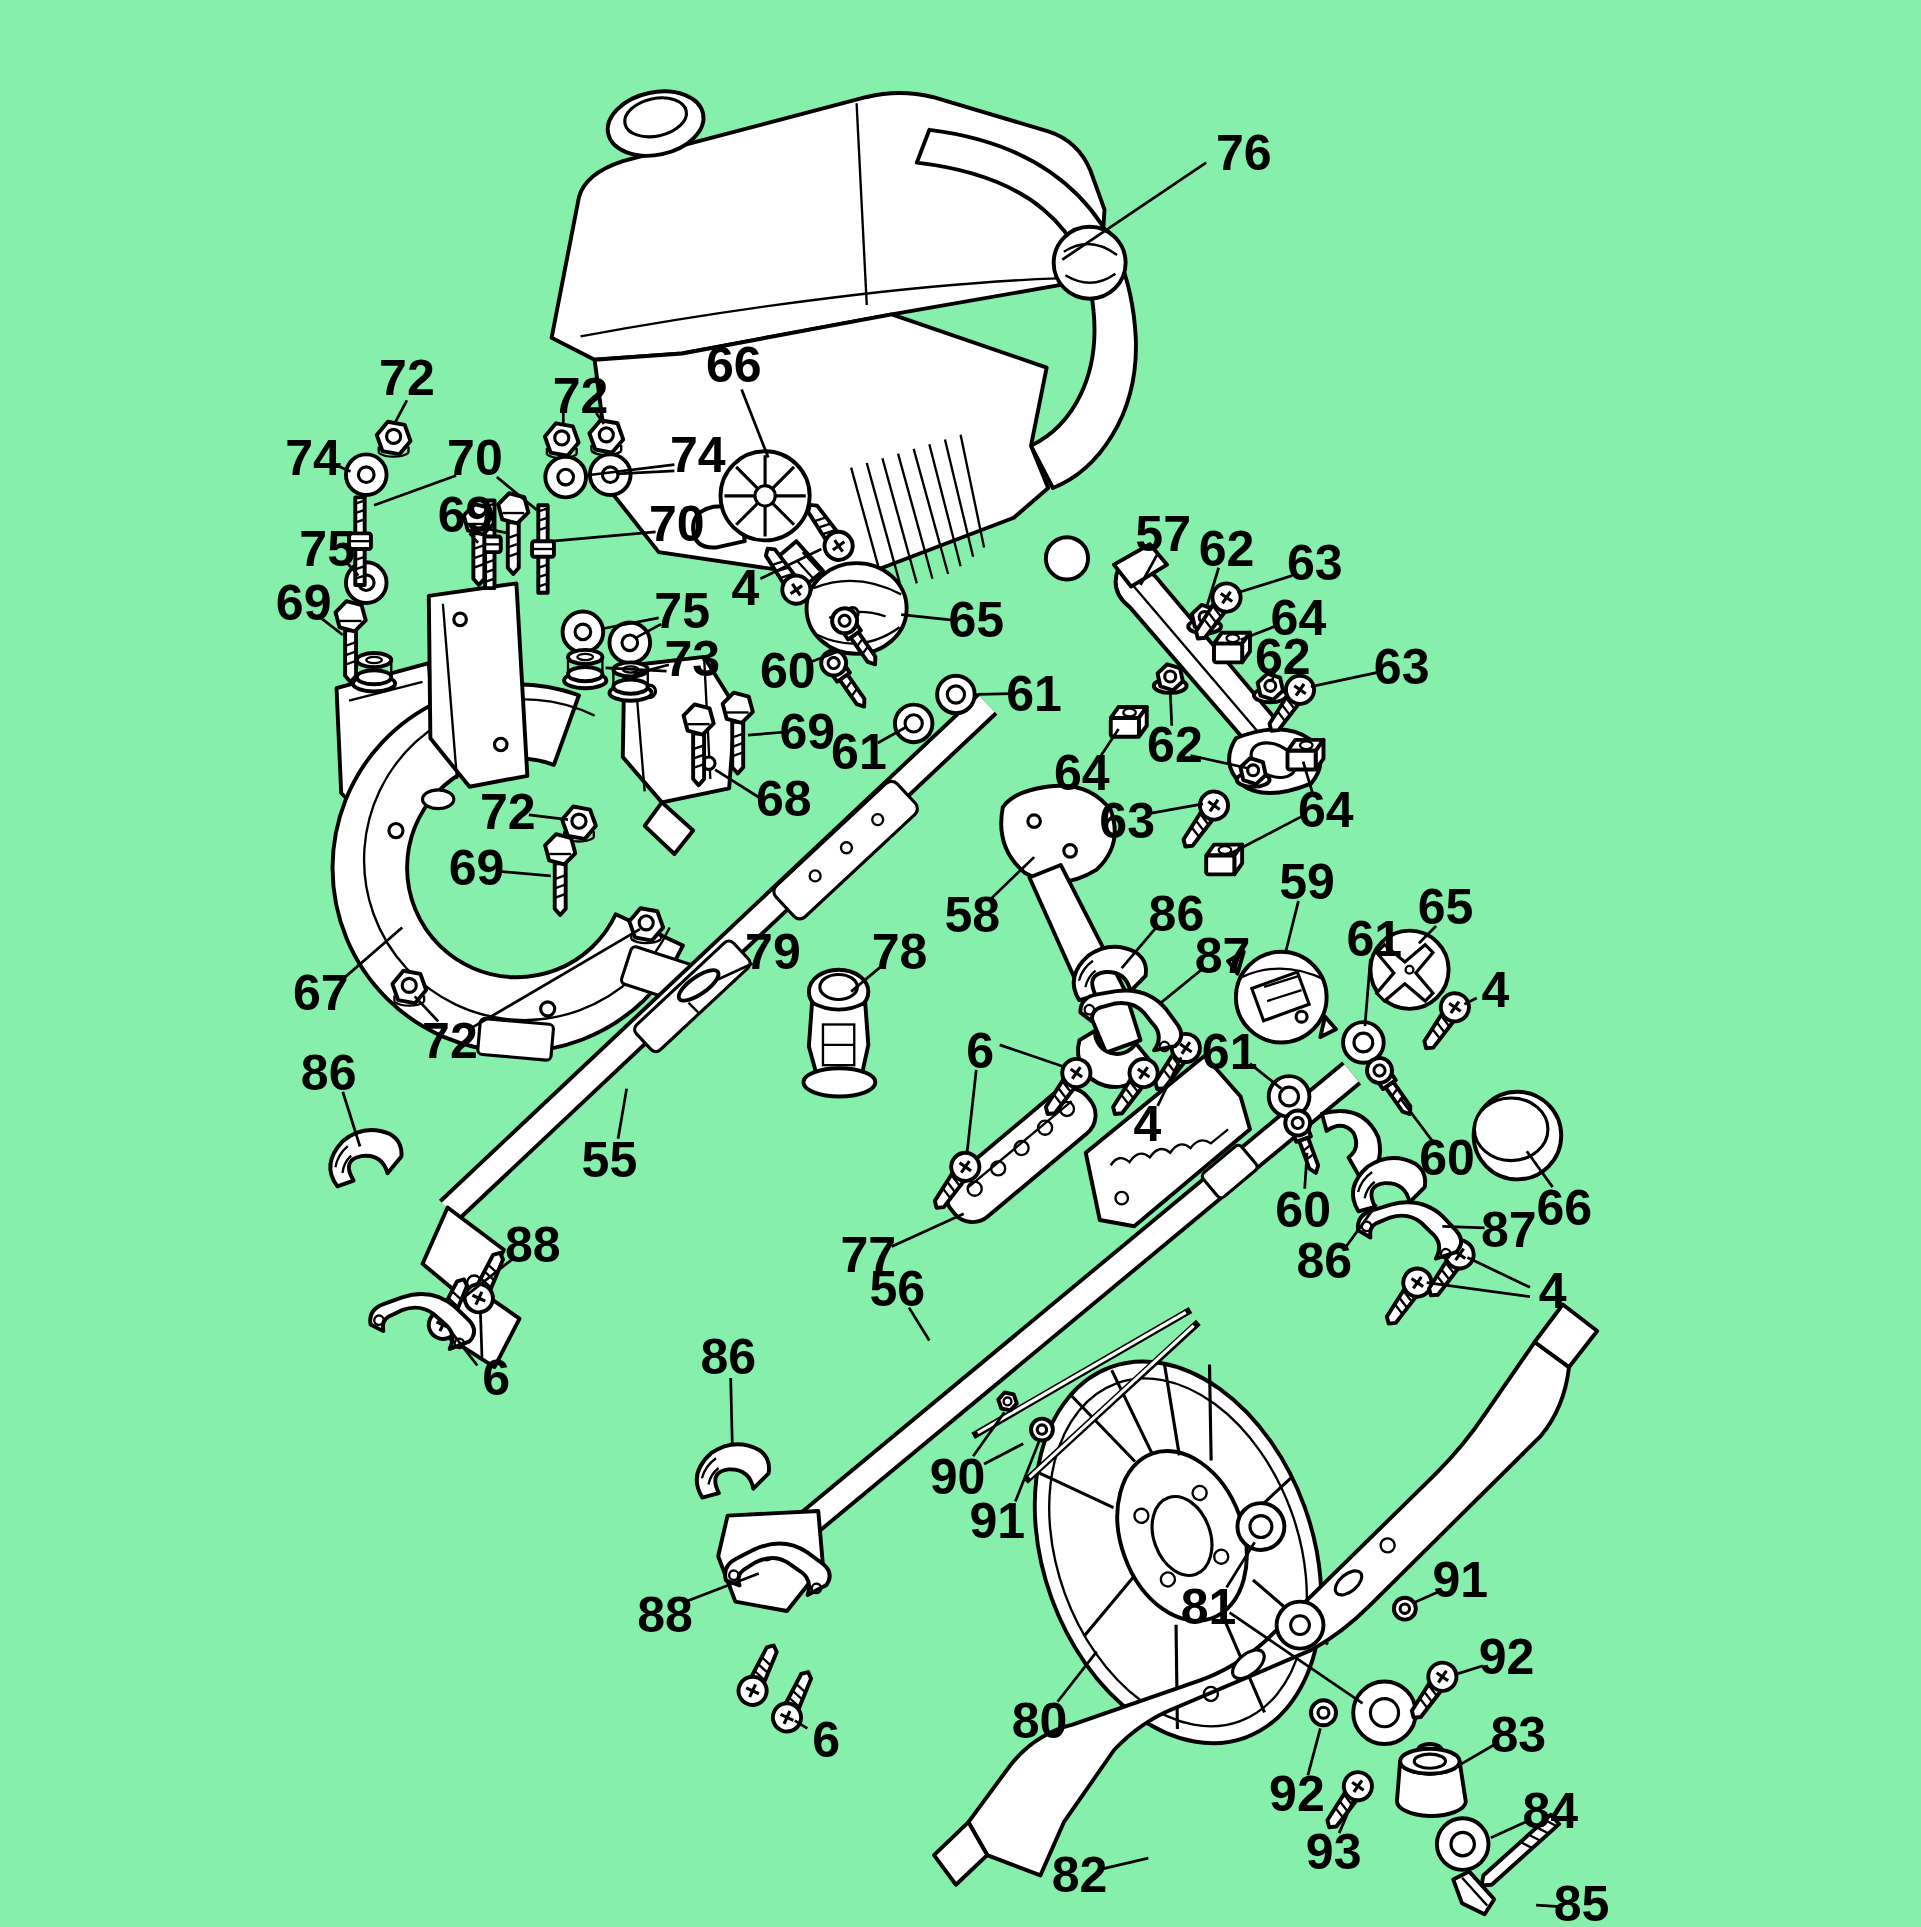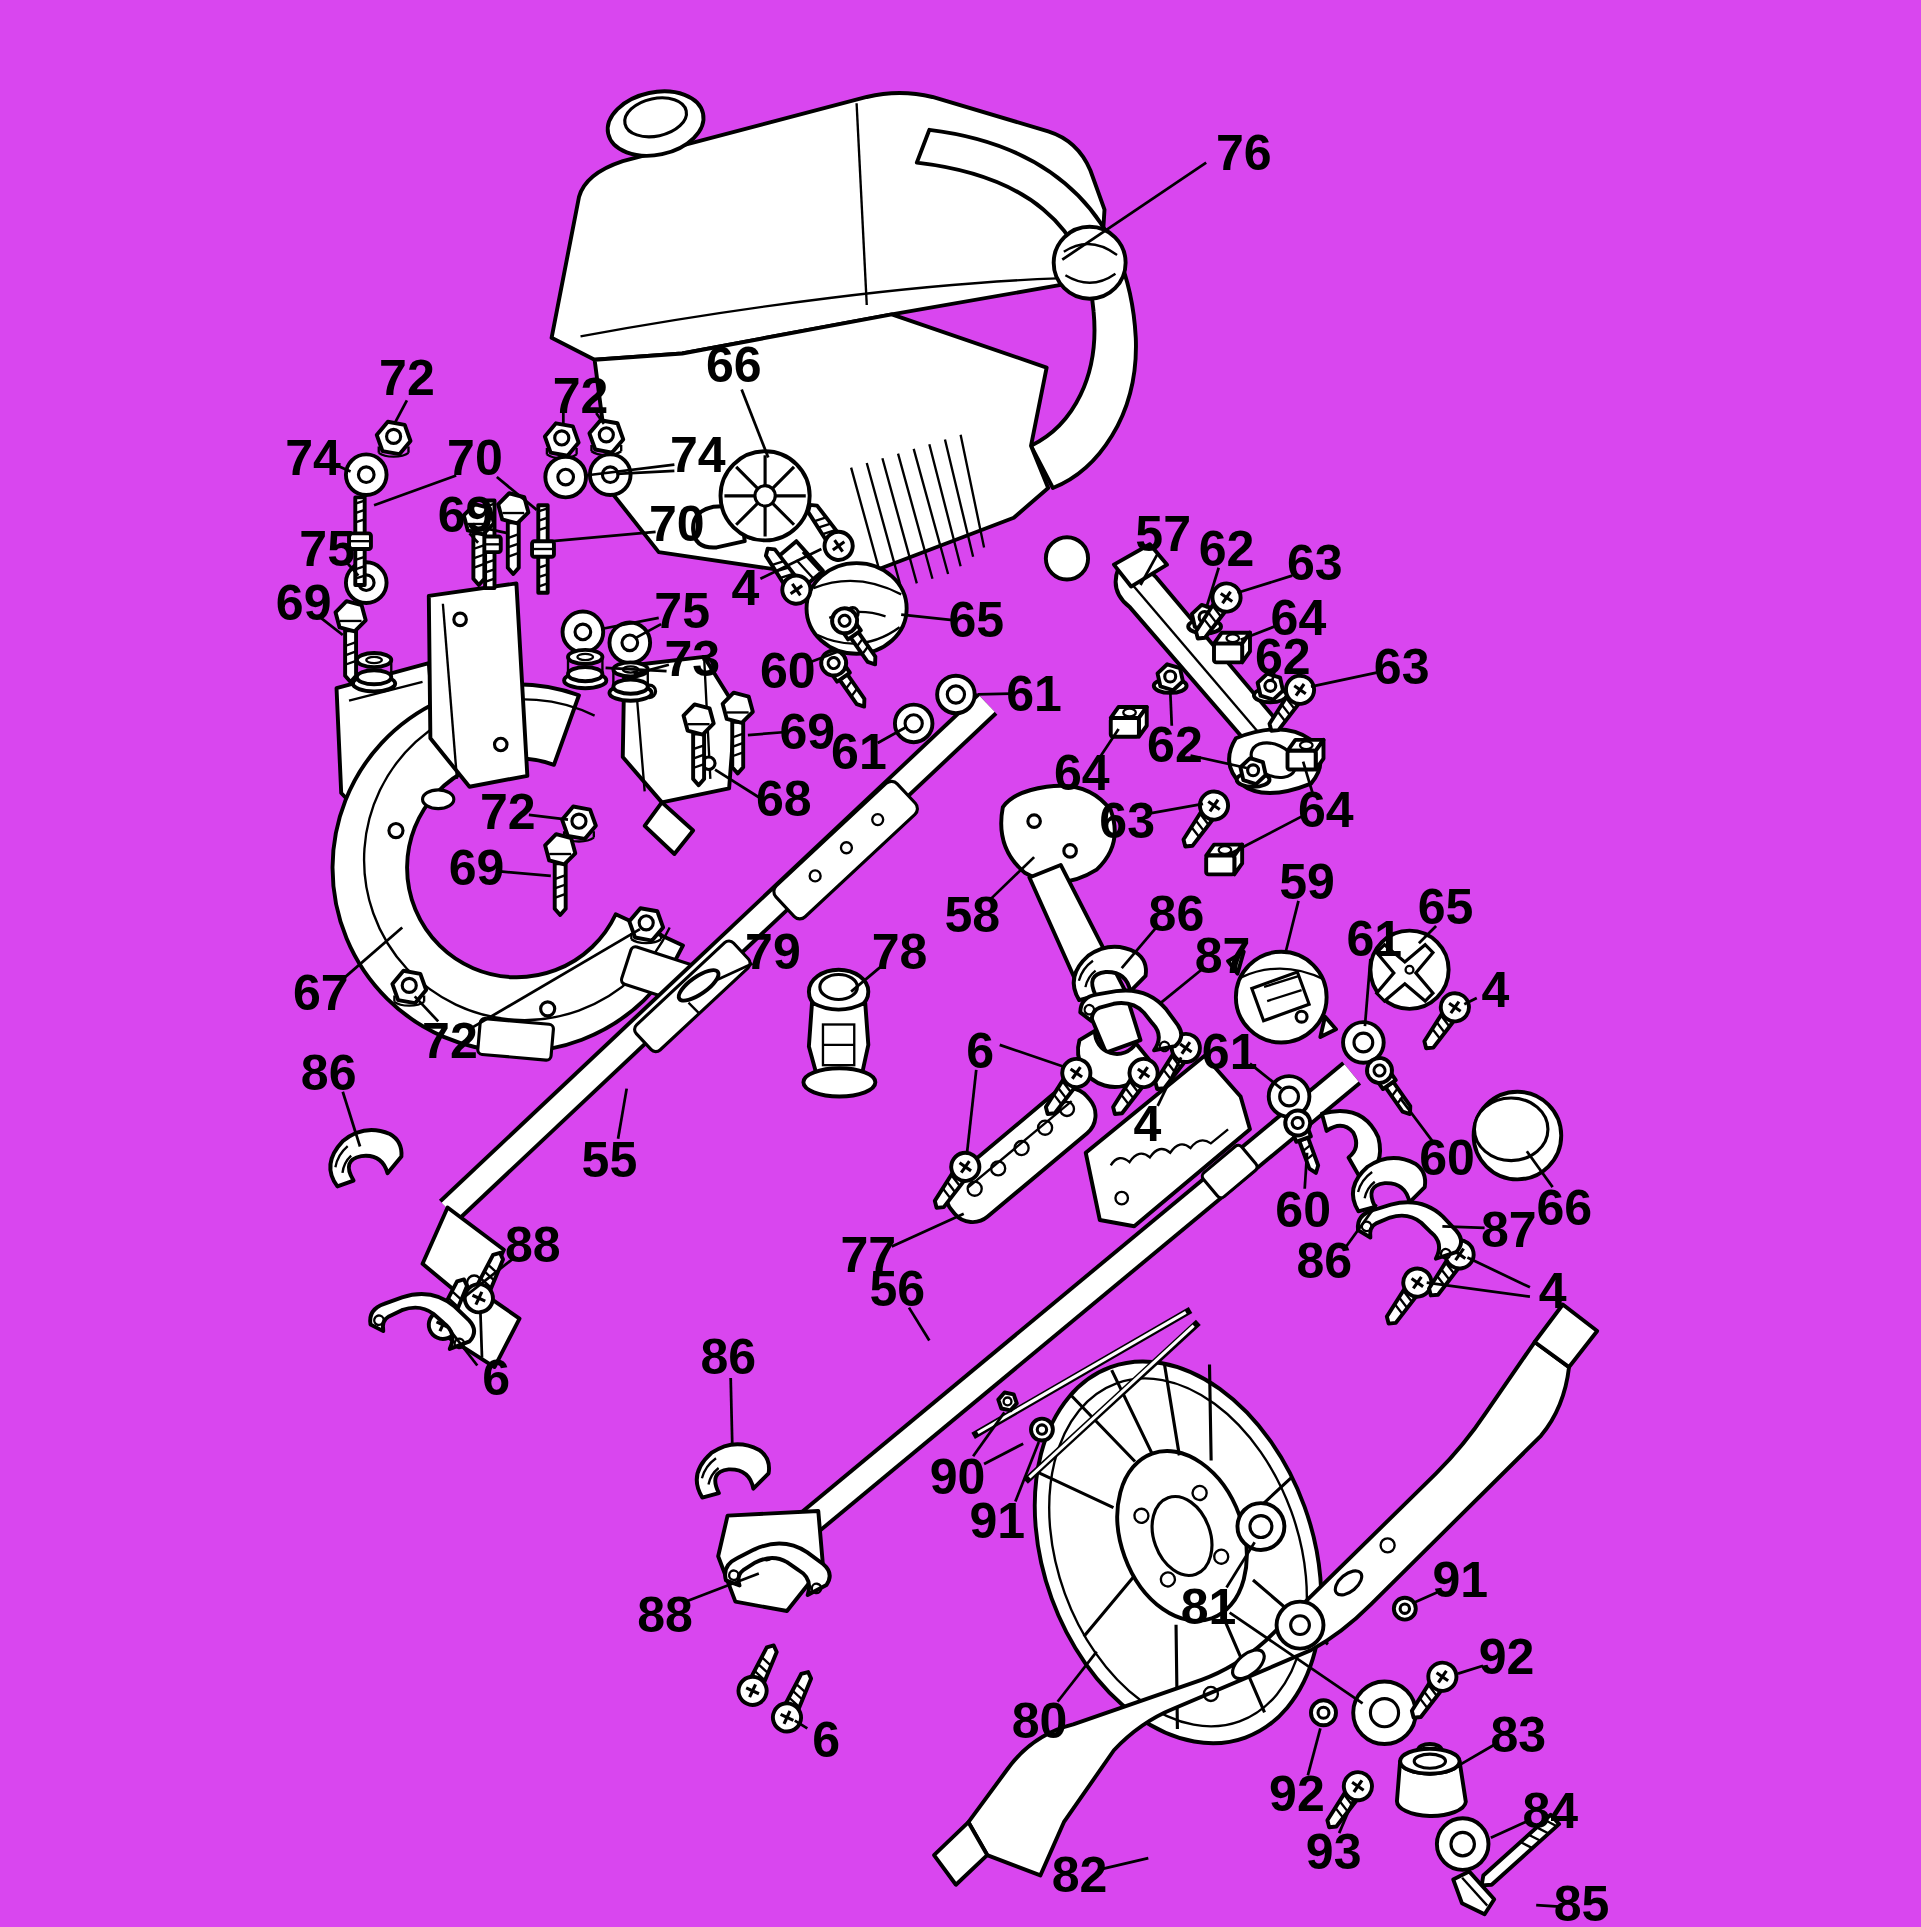--- a/index.html
+++ b/index.html
@@ -1,16 +1,16 @@
 <!DOCTYPE html>
 <html style="font-size:12.5px"><head>
 <meta charset="utf-8">
 <style>
   html,body{margin:0;padding:0;background:#ffffff;}
-  .stage{width:1922px;height:1927px;position:relative;background:#d946ef;overflow:hidden;}
+  .stage{width:1922px;height:1927px;position:relative;background:#86efac;overflow:hidden;}
   svg{display:block;}
   .lbl{font-family:"Liberation Sans","DejaVu Sans",sans-serif;font-weight:bold;font-size:64px;fill:#000;}
   .ln{stroke:#000;stroke-width:3.5;fill:none;}
   .p5{stroke:#000;stroke-width:5;fill:#fff;}
   .p4{stroke:#000;stroke-width:4;fill:#fff;}
   .p3{stroke:#000;stroke-width:3;fill:none;}
   .pf{stroke:#000;stroke-width:5;fill:#fff;stroke-linejoin:round;}
 </style>
 </head>
 <body>

